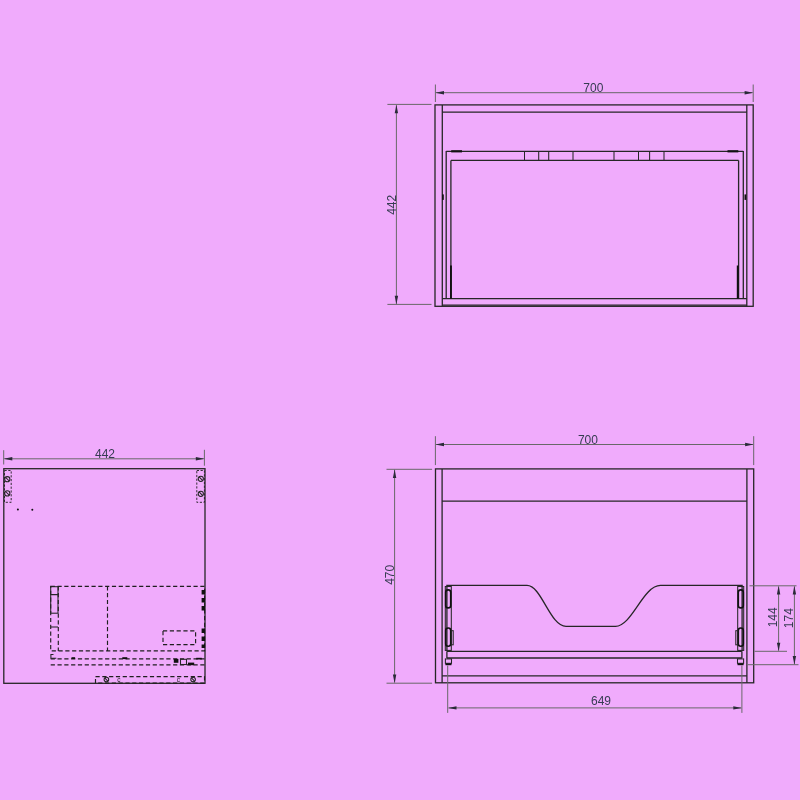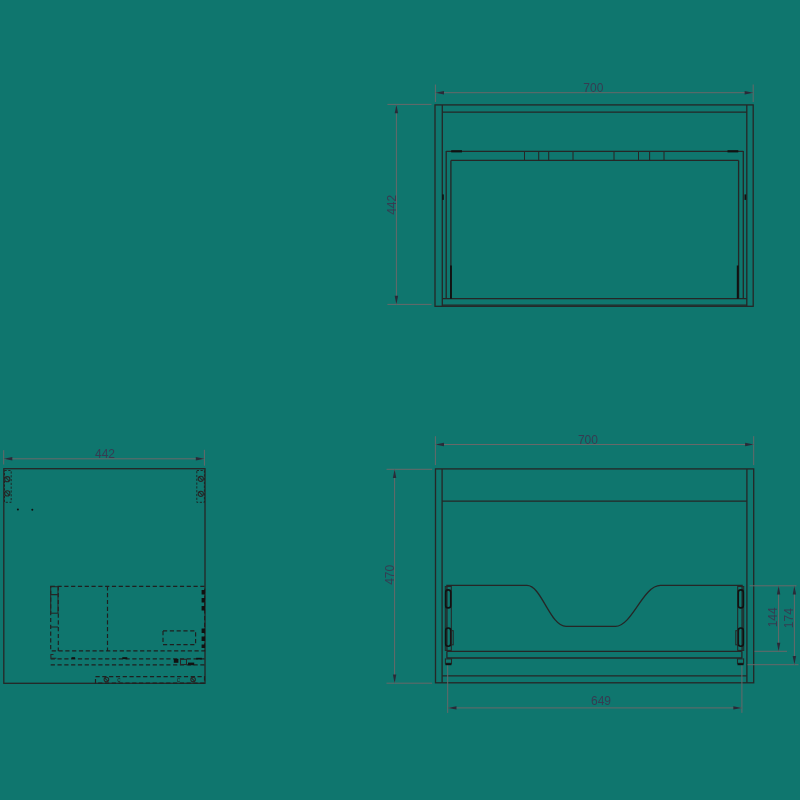--- a/index.html
+++ b/index.html
@@ -1,16 +1,16 @@
 <!DOCTYPE html>
 <html><head>
 <meta charset="utf-8">
 <style>
   html,body{margin:0;padding:0;background:#ffffff;}
-  #canvas{position:relative;width:800px;height:800px;background:#0f766e;overflow:hidden;}
+  #canvas{position:relative;width:800px;height:800px;background:#f0abfc;overflow:hidden;}
   svg{position:absolute;top:0;left:0;}
   text{font-family:"Liberation Sans", sans-serif;fill:#363c52;}
 </style>
 </head>
 <body>
 <div id="canvas">
 <svg width="800" height="800" viewBox="0 0 800 800">
 <defs>
 <style>
   .ln{stroke:#262626;stroke-width:1.3;fill:none;}

